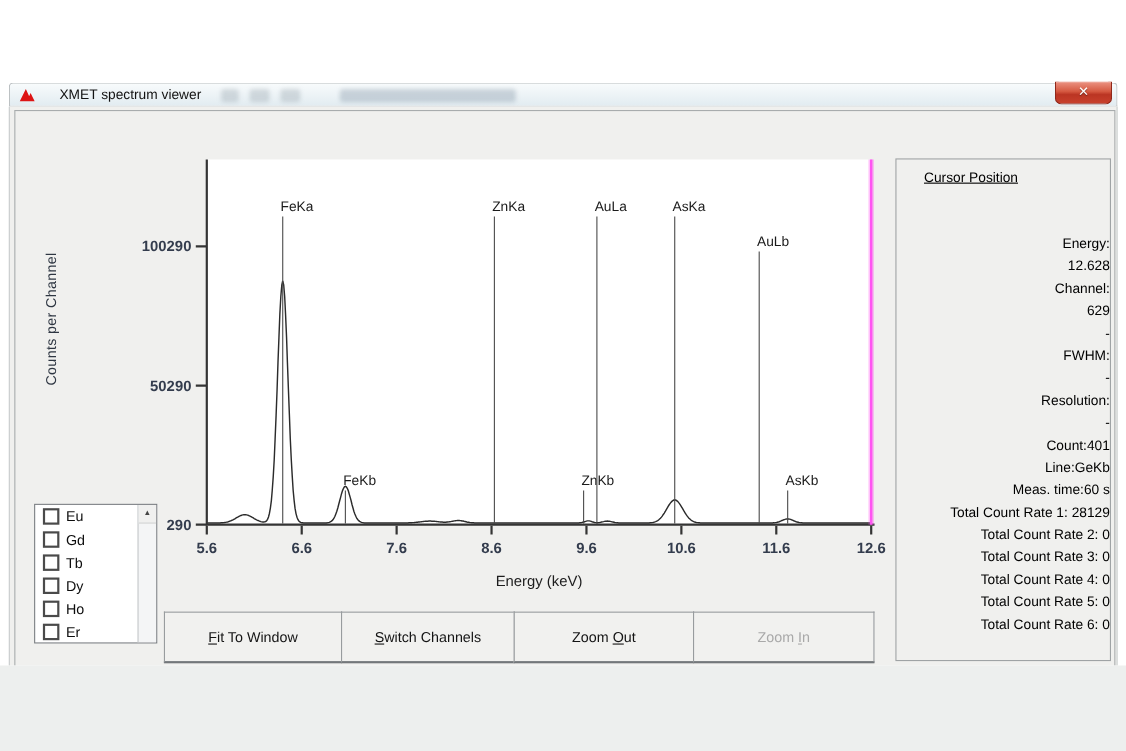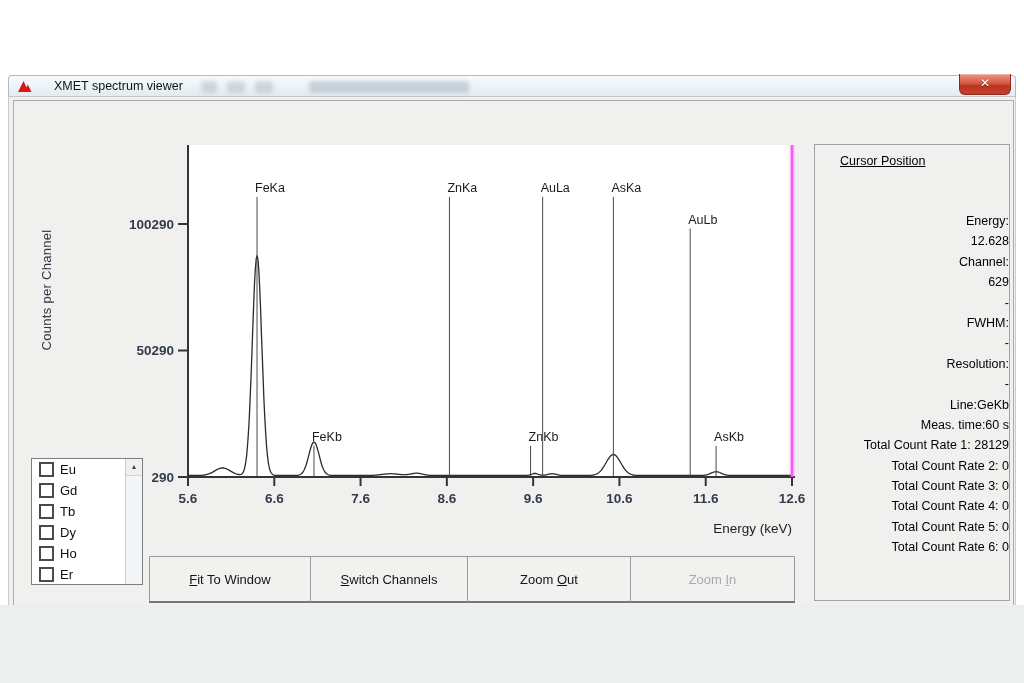--- a/index.html
+++ b/index.html
@@ -48,21 +48,21 @@
     position:absolute;left:0;top:605px;width:1024px;height:78px;background:#edefee;
   }
   
   #chart-svg{position:absolute;left:0;top:0;width:1008px;height:508px;}
   #ylabel{
     position:absolute;left:-111px;top:184px;width:300px;height:18px;
     text-align:center;font-size:13px;color:#2e3642;
     transform:rotate(-90deg);letter-spacing:.3px;
   }
   #xlabel{
-    position:absolute;left:179px;top:424px;width:604px;text-align:right;
+    position:absolute;left:179px;top:424px;width:604px;text-align:center;
     font-size:13.5px;color:#1d1d1d;
   }
   
   #cursor-panel{
     position:absolute;left:805px;top:47px;width:196px;height:457px;
     border:1px solid #9fa3a5;box-sizing:border-box;font-size:12.5px;color:#000;
   }
   #cursor-panel-title{
     position:absolute;left:25px;top:9px;text-decoration:underline;
   }
@@ -177,20 +177,21 @@
     <div id="panel-rows">
         <div class="p-row">Energy:</div>
         <div class="p-row p-val">12.628</div>
         <div class="p-row">Channel:</div>
         <div class="p-row p-val">629</div>
         <div class="p-row p-val">-</div>
         <div class="p-row">FWHM:</div>
         <div class="p-row p-val">-</div>
         <div class="p-row">Resolution:</div>
         <div class="p-row p-val">-</div>
+        <div class="p-row"><span class="p-inline-label">Count:</span><span>401</span></div>
         <div class="p-row"><span class="p-inline-label">Line:</span><span>GeKb</span></div>
         <div class="p-row"><span class="p-inline-label">Meas. time:</span><span>60 s</span></div>
         <div class="p-row">Total Count Rate 1: 28129</div>
         <div class="p-row">Total Count Rate 2: 0</div>
         <div class="p-row">Total Count Rate 3: 0</div>
         <div class="p-row">Total Count Rate 4: 0</div>
         <div class="p-row">Total Count Rate 5: 0</div>
         <div class="p-row">Total Count Rate 6: 0</div>
       </div>
   </div>

